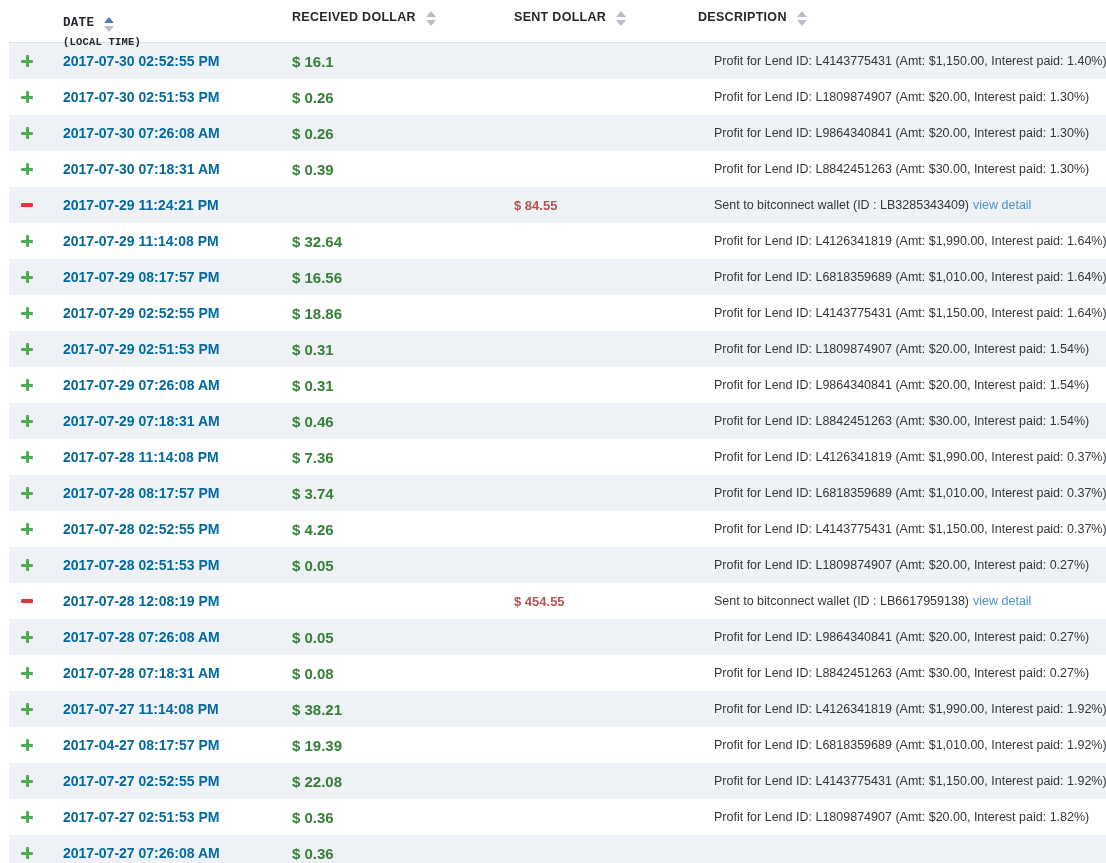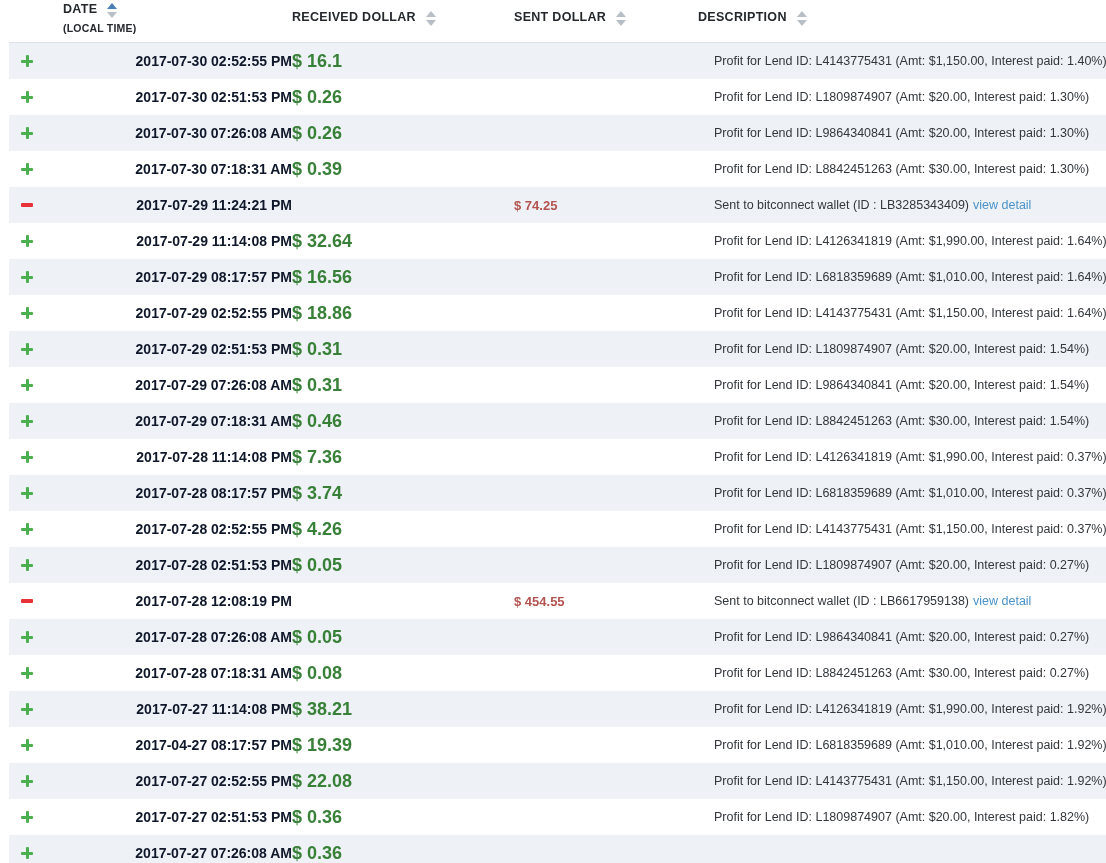--- a/index.html
+++ b/index.html
@@ -14,35 +14,35 @@
 
   
   .thead { display: flex; height: 43px; border-bottom: 1px solid #dde3e8; }
   .th { color: #24282c; font-weight: 700; font-size: 12.5px; letter-spacing: .3px; cursor: pointer; }
   .col-icon  { flex: 0 0 54px; }
   .col-date  { flex: 0 0 229px; }
   .col-recv  { flex: 0 0 222px; }
   .col-sent  { flex: 0 0 184px; }
   .col-desc  { flex: 1 1 auto; min-width: 0; }
   .th-single { padding-top: 10px; display: flex; align-items: flex-start; }
-  .th-date   { padding-top: 2px; }
+  .th-date   { padding-top: 16px; font-family: Liberation Mono, monospace; }
   .th-date .line1 { display: flex; align-items: flex-start; }
   .th-date .sublabel { font-size: 10.5px; margin-top: 4px; letter-spacing: .2px; }
 
   .sort { display: inline-flex; flex-direction: column; align-items: center; margin-left: 10px; padding-top: 1px; }
   .tri-up   { width: 0; height: 0; border-left: 5px solid transparent; border-right: 5px solid transparent; border-bottom: 6px solid #b7bec5; }
   .tri-down { width: 0; height: 0; border-left: 5px solid transparent; border-right: 5px solid transparent; border-top: 6px solid #b7bec5; margin-top: 3px; }
   .sort.active-up .tri-up { border-bottom-color: #4b7fb3; }
 
   
   .row { display: flex; align-items: center; height: 36px; background: #ffffff; }
   .row.striped { background: #eef2f6; }
   .cell-icon { flex: 0 0 54px; padding-left: 12px; display: flex; align-items: center; }
-  .cell-date { flex: 0 0 229px; font-size: 14px; font-weight: 700; color: #0f172a; white-space: nowrap; text-align: right; }
-  .cell-recv { flex: 0 0 222px; font-size: 18px; font-weight: 700; color: #388038; white-space: nowrap; }
+  .cell-date { flex: 0 0 229px; font-size: 14px; font-weight: 700; color: #0369a1; white-space: nowrap; }
+  .cell-recv { flex: 0 0 222px; font-size: 15px; font-weight: 700; color: #388038; white-space: nowrap; }
   .cell-sent { flex: 0 0 184px; font-size: 13px; font-weight: 700; color: #b35350; white-space: nowrap; }
   .cell-desc { flex: 1 1 auto; min-width: 0; font-size: 12.5px; color: #33373b; white-space: nowrap; overflow: hidden; margin-left: 16px; }
 
   .row-icon { position: relative; width: 12px; height: 12px; display: inline-block; cursor: pointer; }
   .icon-plus::before { content: ""; position: absolute; left: 0; top: 4.5px; width: 12px; height: 3px; background: #4bae4f; border-radius: 1px; }
   .icon-plus::after  { content: ""; position: absolute; left: 4.5px; top: 0; width: 3px; height: 12px; background: #4bae4f; border-radius: 1px; }
   .icon-minus::before{ content: ""; position: absolute; left: 0; top: 4px; width: 12px; height: 4px; background: #e8323a; border-radius: 1px; }
 
   .desc-link { color: #4a93c8; margin-left: 4px; cursor: pointer; text-decoration: none; }
 </style>
@@ -126,21 +126,21 @@
     <div class="cell-recv">$ 0.39</div>
     <div class="cell-sent"></div>
     <div class="cell-desc"><span class="desc-text">Profit for Lend ID: L8842451263 (Amt: $30.00, Interest paid: 1.30%)</span></div>
   </div>
       <div class="row striped">
     <div class="cell-icon">
       <span class="row-icon icon-minus"></span>
     </div>
     <div class="cell-date">2017-07-29 11:24:21 PM</div>
     <div class="cell-recv"></div>
-    <div class="cell-sent">$ 74.25</div>
+    <div class="cell-sent">$ 84.55</div>
     <div class="cell-desc"><span class="desc-text">Sent to bitconnect wallet (ID : LB3285343409)</span><a class="desc-link">view detail</a></div>
   </div>
       <div class="row">
     <div class="cell-icon">
       <span class="row-icon icon-plus"></span>
     </div>
     <div class="cell-date">2017-07-29 11:14:08 PM</div>
     <div class="cell-recv">$ 32.64</div>
     <div class="cell-sent"></div>
     <div class="cell-desc"><span class="desc-text">Profit for Lend ID: L4126341819 (Amt: $1,990.00, Interest paid: 1.64%)</span></div>

